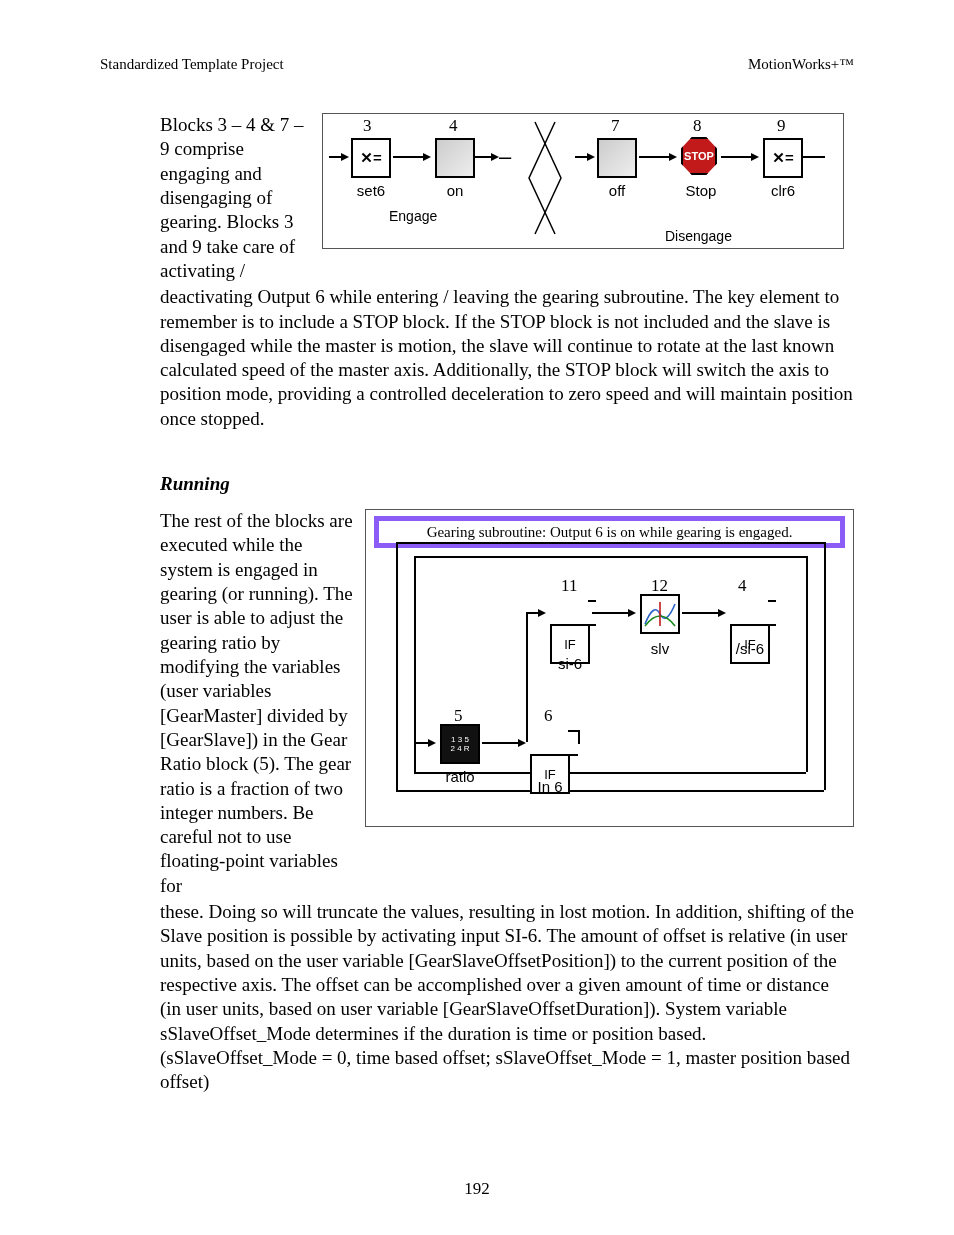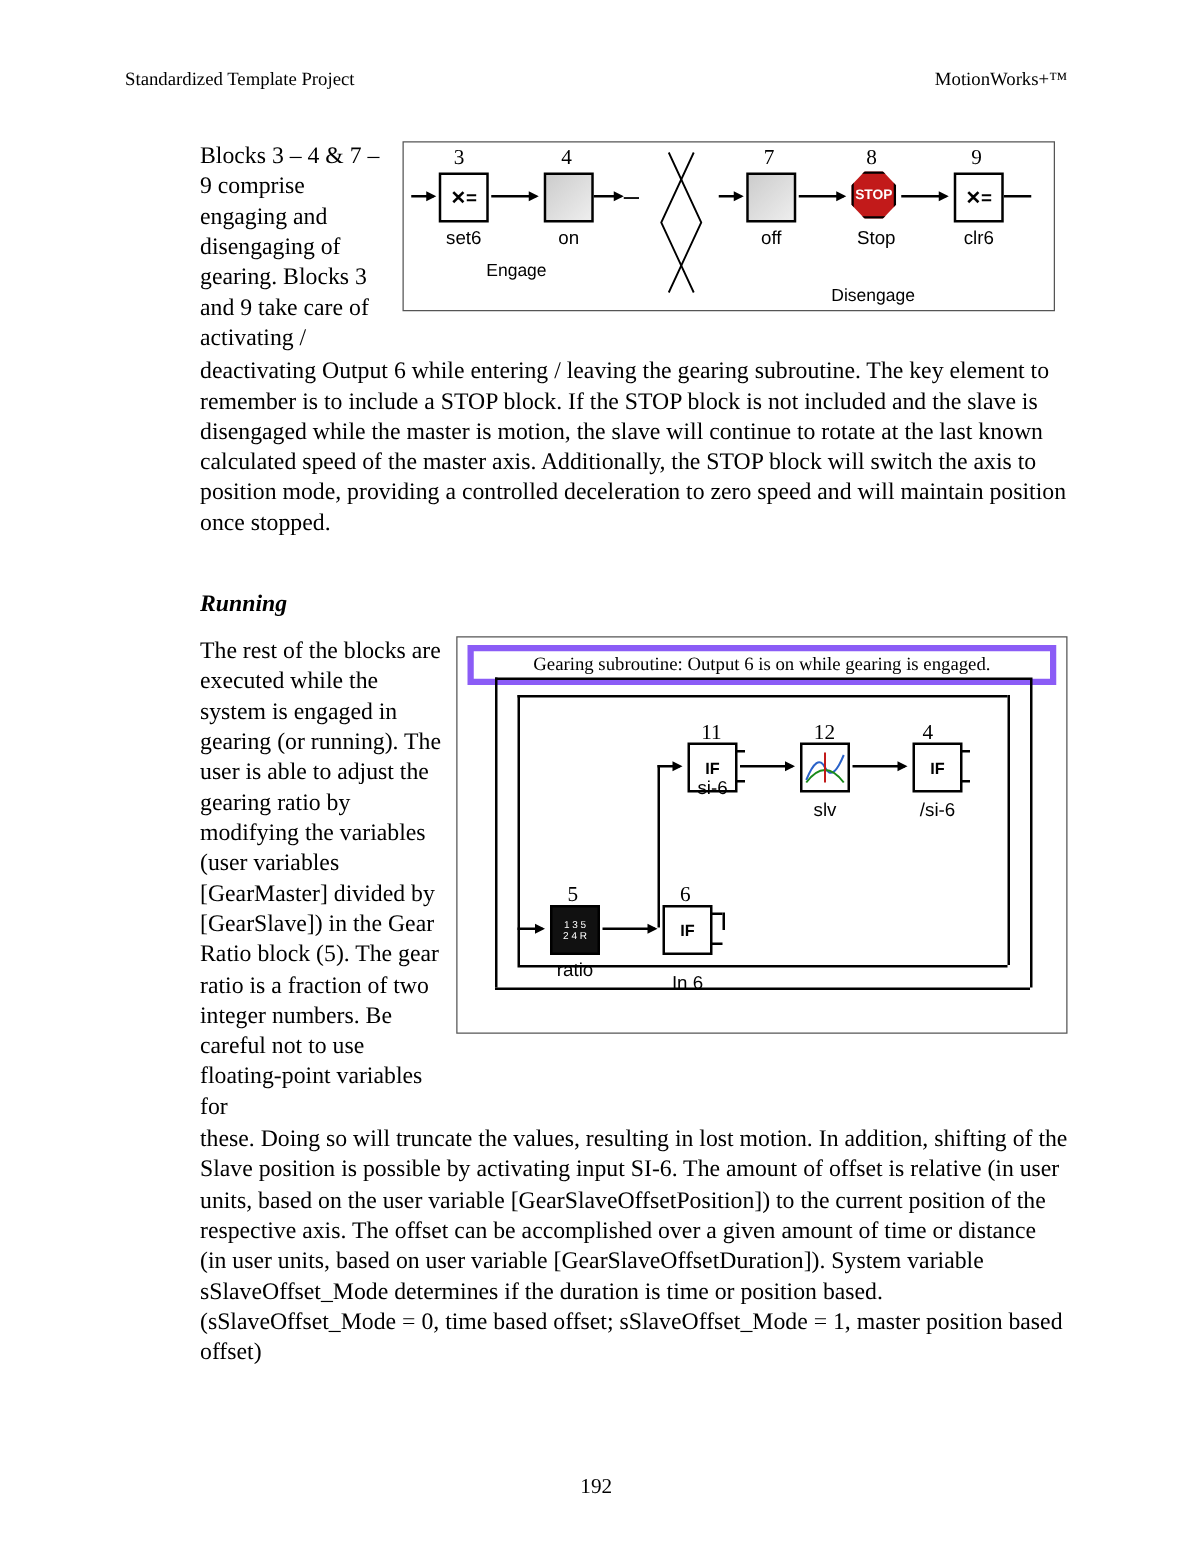--- a/index.html
+++ b/index.html
@@ -126,23 +126,23 @@
     border-bottom: 4px solid transparent;
   }
   .vline { position:absolute; width:0; border-left:2px solid #000; }
   .hline { position:absolute; height:0; border-top:2px solid #000; }
   .if-blk {
     position:absolute;
     width:36px; height:36px;
     border:2px solid #000;
     background:#fff;
     font-family:Arial,sans-serif;
-    font-weight:bold;
+    font-weight:normal;
     font-size:13px;
-    display:flex;align-items:center;justify-content:center;
+    display:flex;align-items:center;justify-content:center;margin-top:30px;
   }
   .dark-blk {
     position:absolute;
     width:36px; height:36px;
     border:2px solid #000;
     background:#111;
     color:#fff;
     font-family:Arial,sans-serif;
     font-size:8px;
     display:flex;align-items:center;justify-content:center;
@@ -262,21 +262,21 @@
       <div class="if-blk" style="left:184px; top:84px;">IF</div>
       <div class="slv-blk" style="left:274px; top:84px;">
         <svg width="36" height="36">
           <path d="M3 28 Q12 6 18 18 Q24 30 33 8" stroke="#2a62c9" fill="none" stroke-width="1.6"></path>
           <path d="M3 30 Q18 10 33 30" stroke="#1a8a1a" fill="none" stroke-width="1.6"></path>
           <line x1="18" y1="6" x2="18" y2="30" stroke="#c21a1a" stroke-width="1.6"></line>
         </svg>
       </div>
       <div class="if-blk" style="left:364px; top:84px;">IF</div>
 
-      <span class="cap" style="left:174px;top:112px;text-align:center;">si-6</span>
+      <span class="cap" style="left:174px;top:145px;text-align:center;">si-6</span>
       <span class="cap" style="left:264px;top:130px;">slv</span>
       <span class="cap" style="left:354px;top:130px;">/si-6</span>
 
       <div class="hline" style="left:222px;top:90px; width:8px;"></div>
       <div class="hline" style="left:222px;top:114px;width:8px;"></div>
       <div class="hline" style="left:402px;top:90px; width:8px;"></div>
       <div class="hline" style="left:402px;top:114px;width:8px;"></div>
 
       <span class="num-lbl" style="left:88px; top:196px;">5</span>
       <span class="num-lbl" style="left:178px;top:196px;">6</span>

